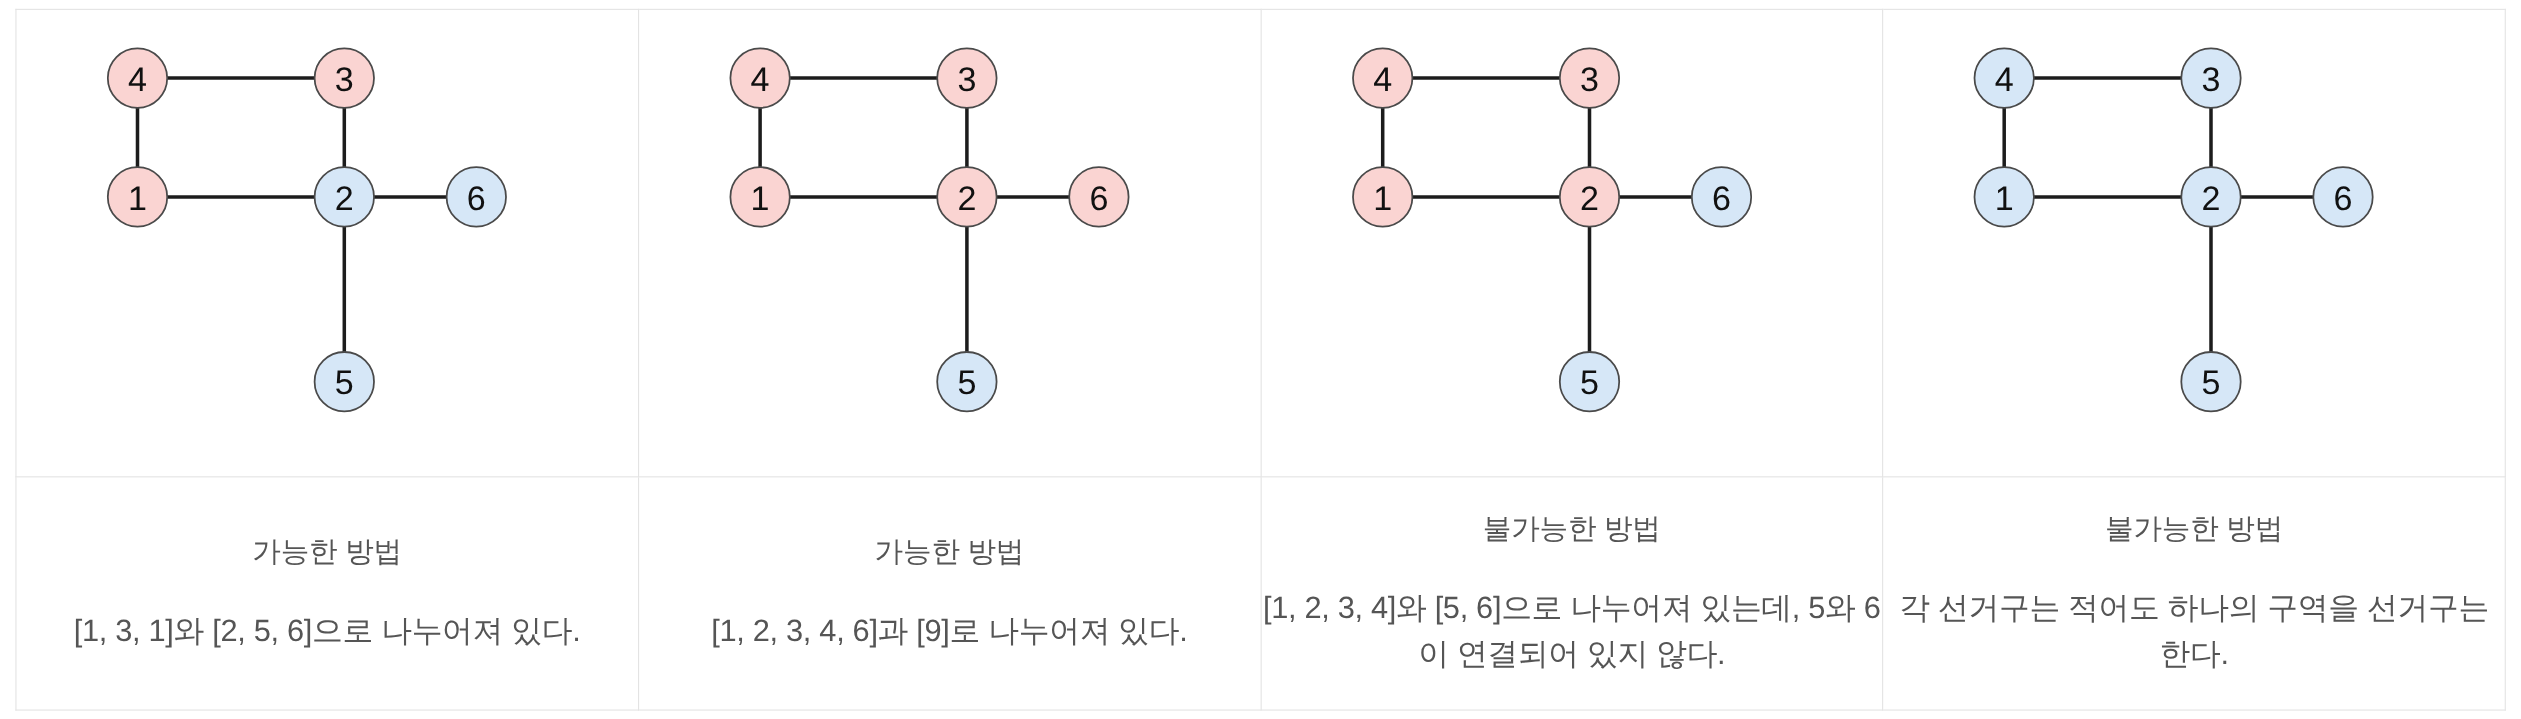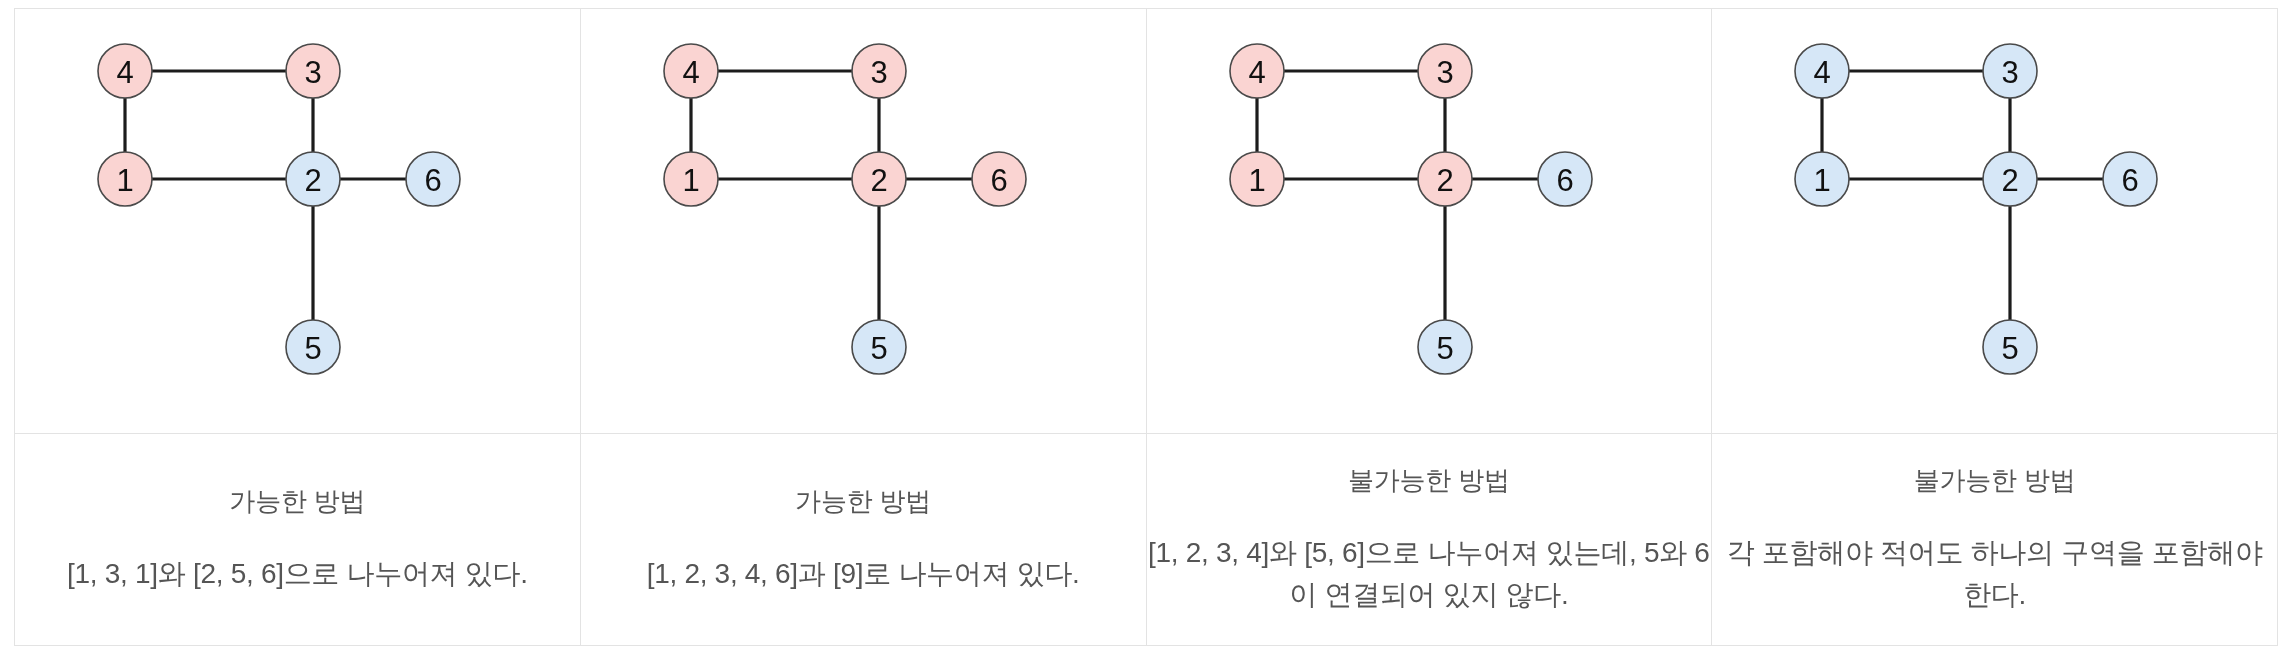--- a/index.html
+++ b/index.html
@@ -255,18 +255,18 @@
         <td class="caption-cell">
           <p class="cap-title">가능한 방법</p>
           <p class="cap-body">[1, 2, 3, 4, 6]과 [9]로 나누어져 있다.</p>
         </td>
         <td class="caption-cell">
           <p class="cap-title">불가능한 방법</p>
           <p class="cap-body">[1, 2, 3, 4]와 [5, 6]으로 나누어져 있는데, 5와 6이 연결되어 있지 않다.</p>
         </td>
         <td class="caption-cell">
           <p class="cap-title">불가능한 방법</p>
-          <p class="cap-body">각 포함해야 적어도 하나의 구역을 포함해야 한다.</p>
+          <p class="cap-body">각 선거구는 적어도 하나의 구역을 선거구는 한다.</p>
         </td>
       </tr>
     </tbody>
   </table>
 </div>
 
 </body></html>

